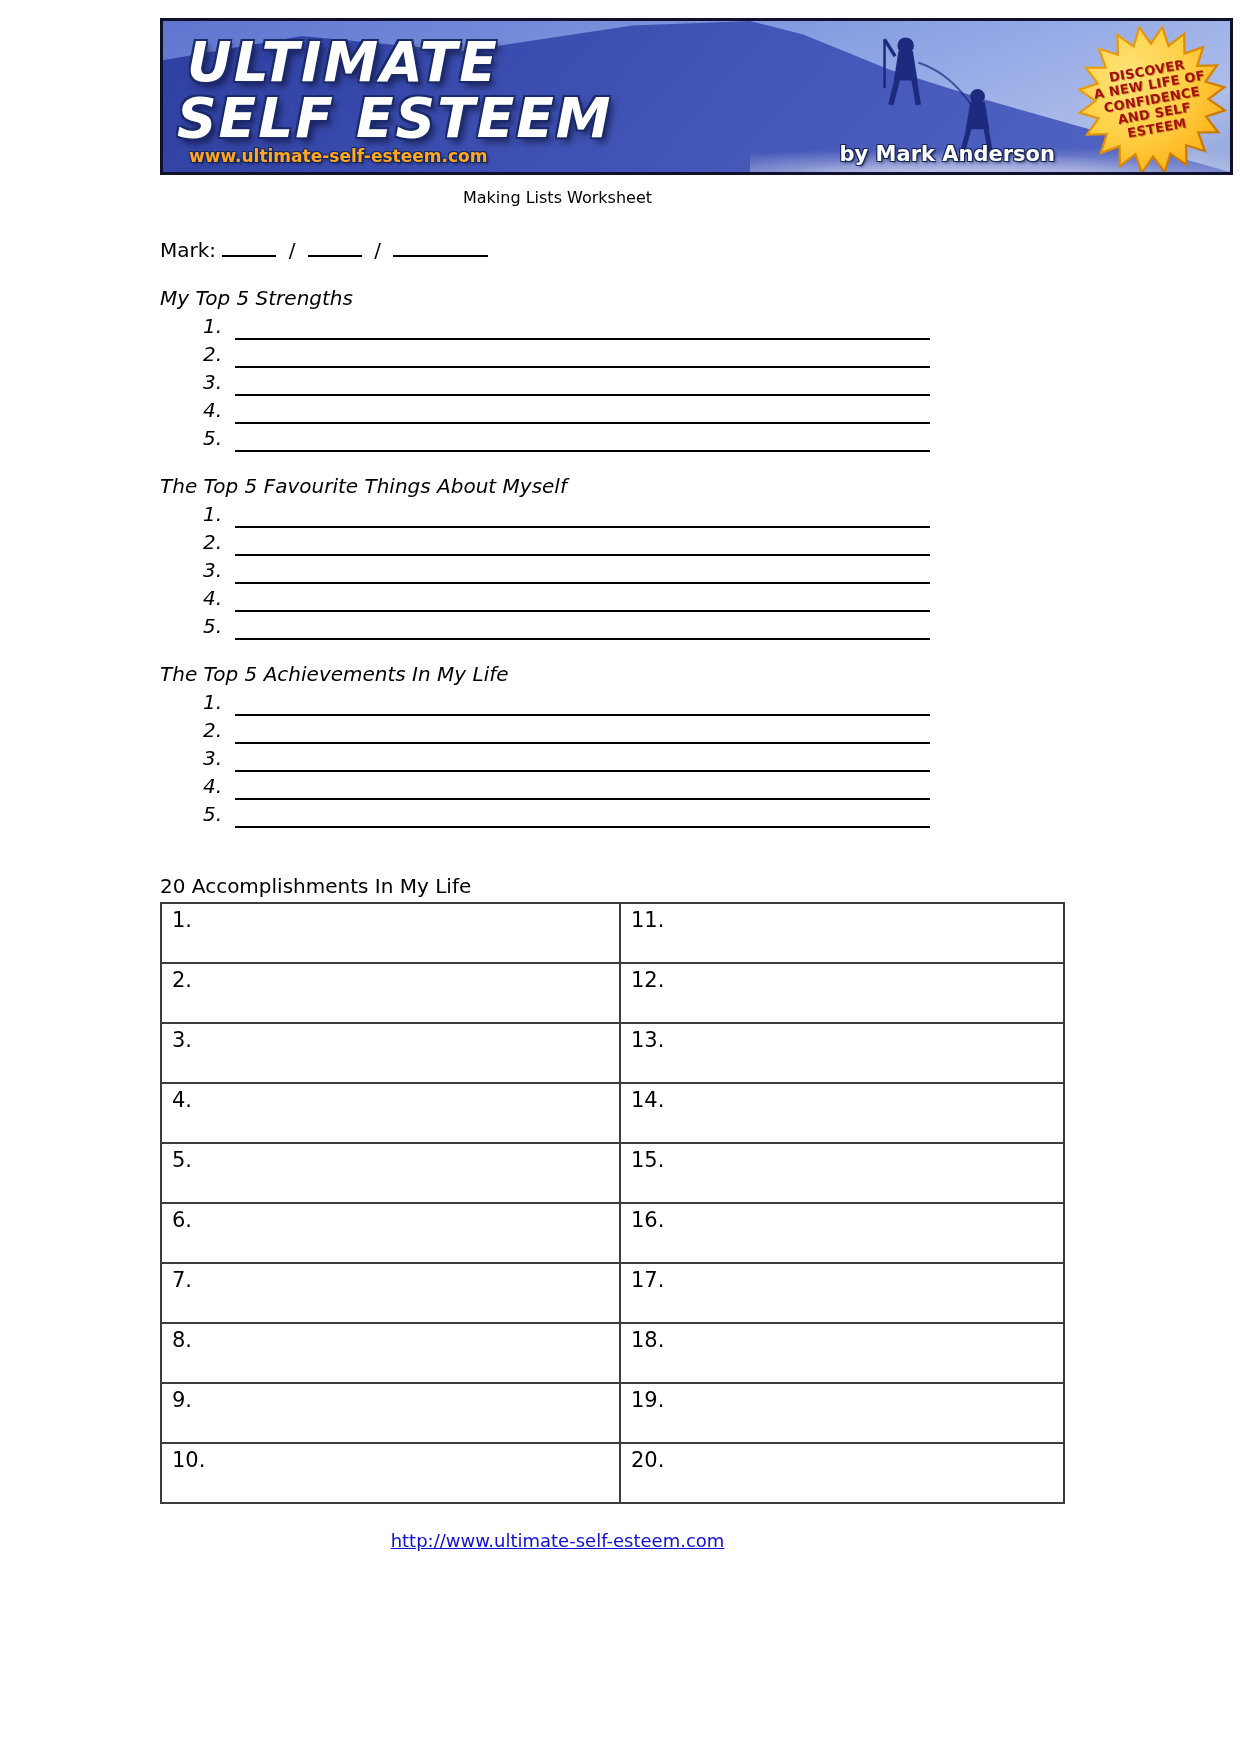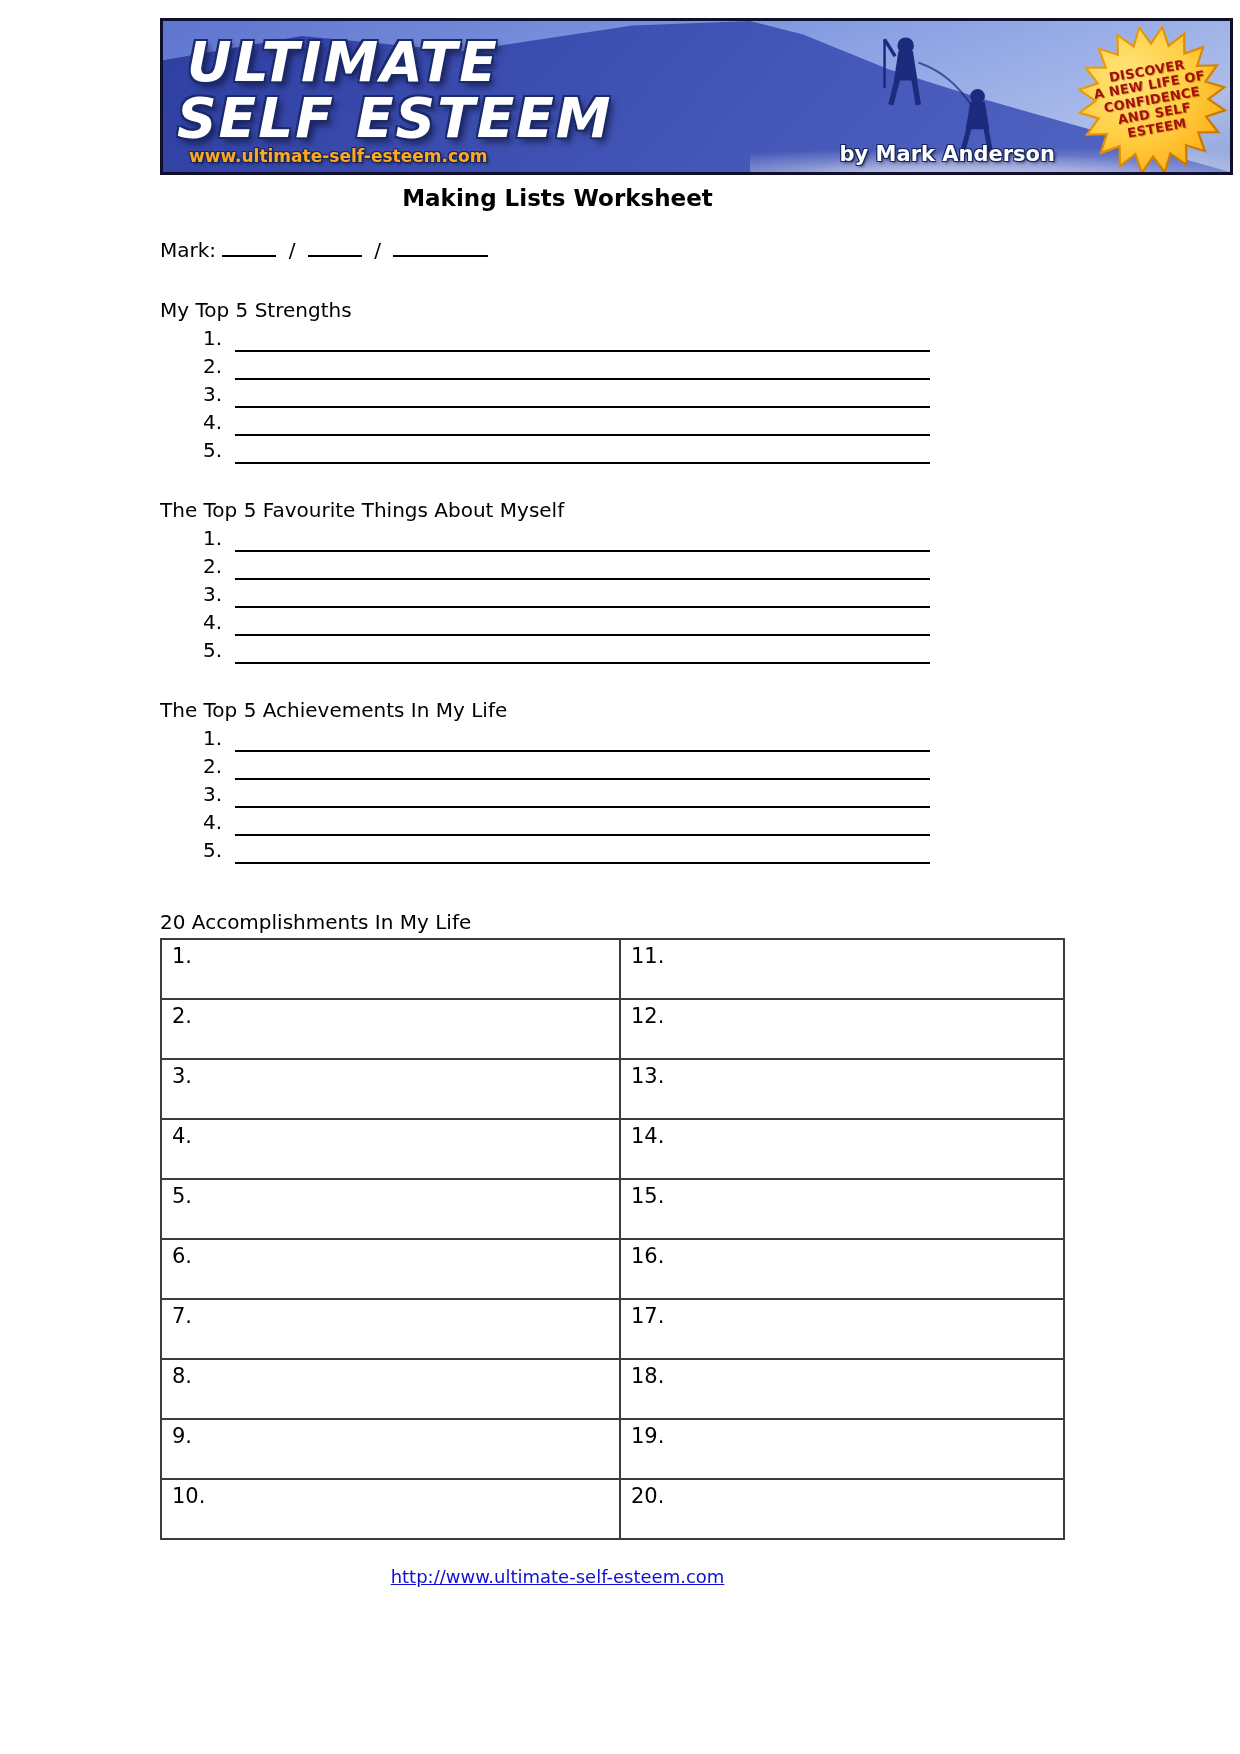--- a/index.html
+++ b/index.html
@@ -80,33 +80,33 @@
     font-size: 13px; line-height: 14.5px; font-weight: bold; letter-spacing: .3px;
     color: #a50f08;
     text-shadow: 1px 1px 0 rgba(120,40,0,.35);
     white-space: nowrap;
   }
 
   
   .content { position: absolute; left: 160px; top: 0; width: 795px; }
   .doc-title {
     margin: 182px 0 0 0;
-    font-size: 23px; line-height: 32px; font-weight: bold;
+    font-size: 16px; line-height: 32px; font-weight: normal;
     text-align: center;
   }
   .date-row { margin-top: 22px; font-size: 20px; line-height: 28px; }
   .blank-inline {
     display: inline-block; border-bottom: 2px solid #000; height: 20px;
     vertical-align: baseline;
   }
   .blank-sm { width: 54px; }
   .blank-lg { width: 95px; }
   .date-sep { padding: 0 6px; }
 
-  .section { margin-top: 32px; width: 770px; }
+  .section { margin-top: 20px; width: 770px; font-style: italic; }
   .section-heading { margin: 0; font-size: 20px; line-height: 28px; font-weight: normal; }
   .list-item { display: flex; align-items: flex-end; padding-left: 43px; height: 28px; }
   .list-num { font-size: 20px; line-height: 28px; width: 32px; flex: none; }
   .list-blank { flex: 1; border-bottom: 2px solid #000; height: 22px; }
 
   
   .acc-heading { margin: 44px 0 2px 0; font-size: 20px; line-height: 28px; font-weight: normal; }
   table.acc {
     border-collapse: collapse;
     width: 903px;

